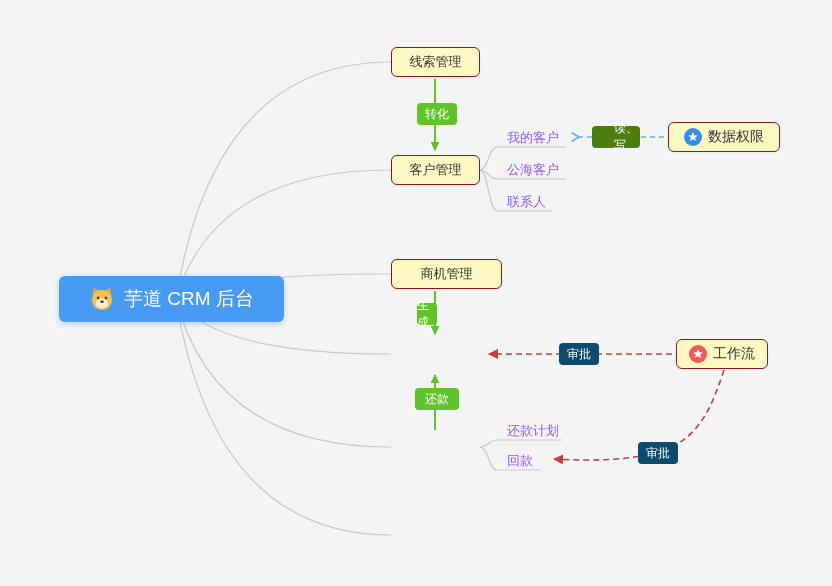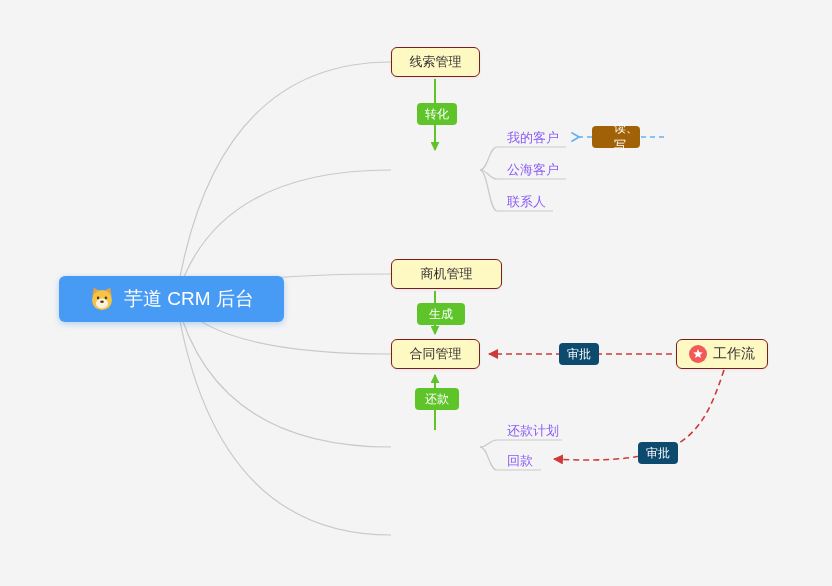--- a/index.html
+++ b/index.html
@@ -17,21 +17,21 @@
   .node {
     position:absolute; background:#fef9c3; border:1px solid #7f1d1d; border-radius:6px;
     box-shadow:0 1px 3px rgba(0,0,0,.06); color:#333; font-size:13px;
     display:flex; align-items:center; justify-content:center; gap:6px; cursor:default;
   }
   .badge {
     position:absolute; height:22px; border-radius:4px; color:#fff; font-size:12px;
     display:flex; align-items:center; justify-content:center; cursor:default;
   }
   .badge.green { background:#5ec429; }
-  .badge.blue  { background:#a16207;padding-left:22px; }
+  .badge.blue  { background:#4d7c0f;padding-left:22px; }
   .badge.red   { background:#0c4a6e; }
   .subtext { position:absolute; font-size:13px; color:#8b5cf6; white-space:nowrap; }
   .icon-wrap { display:inline-flex; align-items:center; justify-content:center; }
 </style>
 </head>
 <body>
 
 <div class="canvas">
 
   <svg class="edges" viewBox="0 0 832 586">
@@ -89,52 +89,61 @@
         <circle cx="15.6" cy="11" r="1.2" fill="#4a3b2a"></circle>
         <ellipse cx="12" cy="14.6" rx="1.7" ry="1.2" fill="#4a3b2a"></ellipse>
       </svg>
     </span>
     <span>芋道 CRM 后台</span>
   </div>
 
   <div class="node" style="left:391px;top:47px;width:89px;height:30px">
     <span>线索管理</span>
   </div>
+  <div class="node" style="left:391px;top:155px;width:89px;height:30px">
+    <span>客户管理</span>
+  </div>
   <div class="node" style="left:391px;top:259px;width:111px;height:30px">
     <span>商机管理</span>
-  </div>
-  <div class="node" style="left:391px;top:339px;width:89px;height:30px">
-    <span>合同管理</span>
   </div>
 
   <span class="subtext" style="left:507px;top:129px">我的客户</span>
   <span class="subtext" style="left:507px;top:161px">公海客户</span>
   <span class="subtext" style="left:507px;top:193px">联系人</span>
   <span class="subtext" style="left:507px;top:422px">还款计划</span>
   <span class="subtext" style="left:507px;top:452px">回款</span>
 
   <div class="badge green" style="left:417px;top:103px;width:40px">
     <span>转化</span>
   </div>
-  <div class="badge green" style="left:417px;top:303px;width:48px">
+  <div class="badge green" style="left:417px;top:303px;width:20px">
     <span>生成</span>
   </div>
   <div class="badge green" style="left:415px;top:388px;width:44px">
     <span>还款</span>
   </div>
   <div class="badge blue" style="left:592px;top:126px;width:48px">
     <span>读、写</span>
   </div>
   <div class="badge red" style="left:559px;top:343px;width:40px">
     <span>审批</span>
   </div>
   <div class="badge red" style="left:638px;top:442px;width:40px">
     <span>审批</span>
   </div>
 
+  <div class="node" style="left:668px;top:122px;width:112px;height:30px;font-size:14px">
+    <span class="icon-wrap">
+      <svg width="18" height="18" viewBox="0 0 18 18">
+        <circle cx="9" cy="9" r="9" fill="#338df5"></circle>
+        <path d="M9,4 L10.29,7.22 L13.76,7.45 L11.09,9.68 L11.94,13.05 L9,11.2 L6.06,13.05 L6.91,9.68 L4.24,7.45 L7.71,7.22 Z" fill="#fff"></path>
+      </svg>
+    </span>
+    <span>数据权限</span>
+  </div>
 
   <div class="node" style="left:676px;top:339px;width:92px;height:30px;font-size:14px">
     <span class="icon-wrap">
       <svg width="18" height="18" viewBox="0 0 18 18">
         <circle cx="9" cy="9" r="9" fill="#f25959"></circle>
         <path d="M9,4 L10.29,7.22 L13.76,7.45 L11.09,9.68 L11.94,13.05 L9,11.2 L6.06,13.05 L6.91,9.68 L4.24,7.45 L7.71,7.22 Z" fill="#fff"></path>
       </svg>
     </span>
     <span>工作流</span>
   </div>

